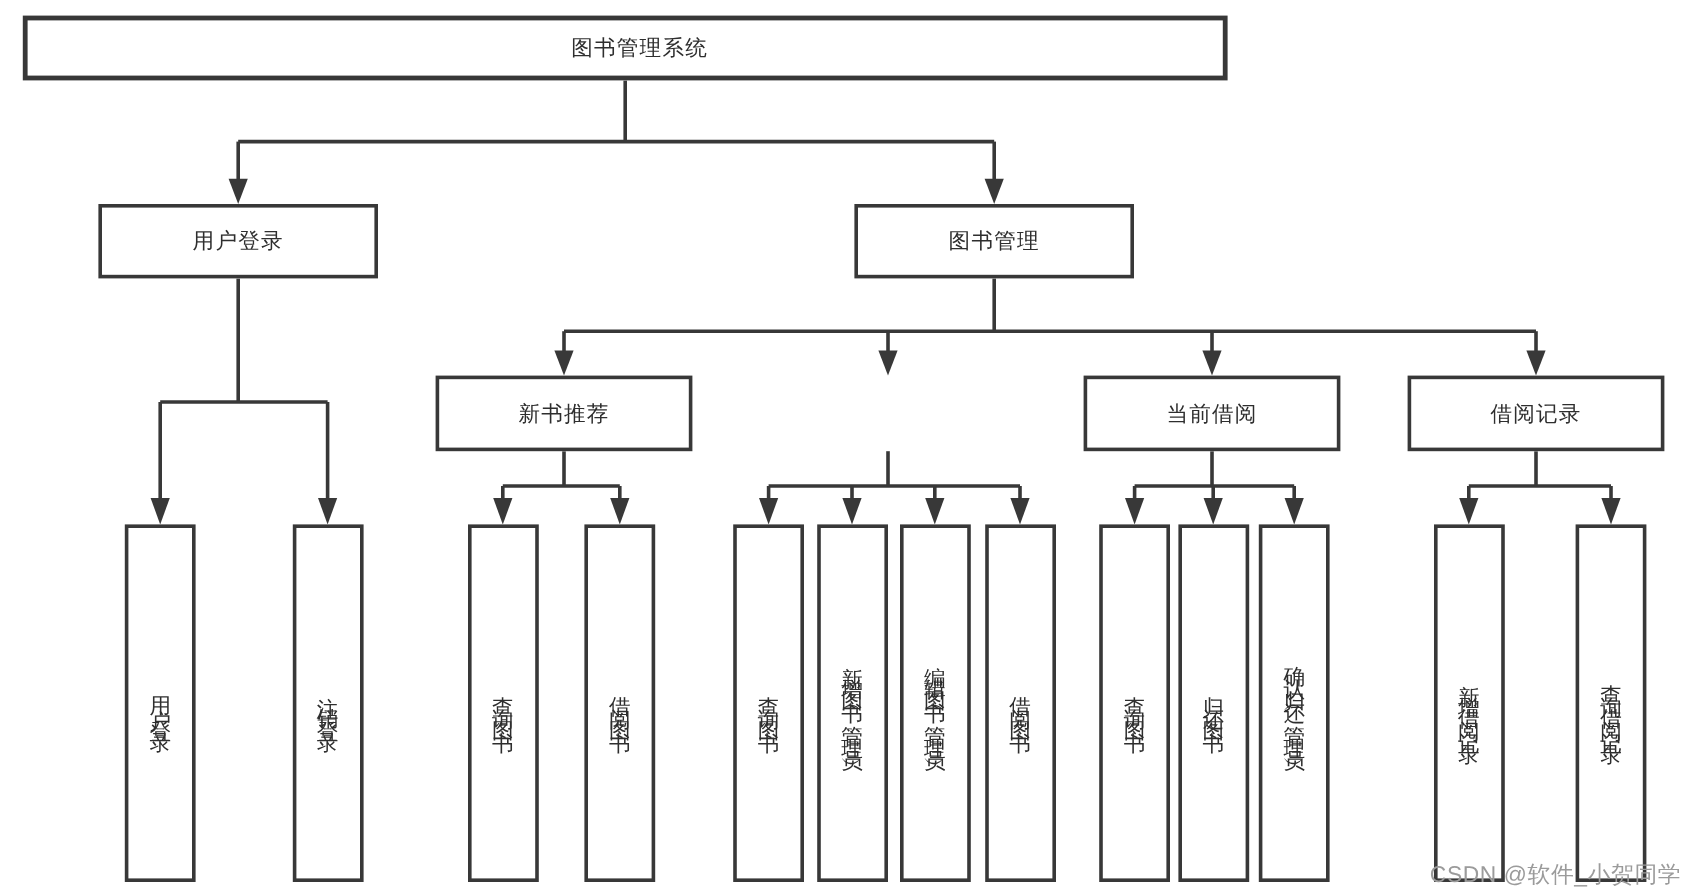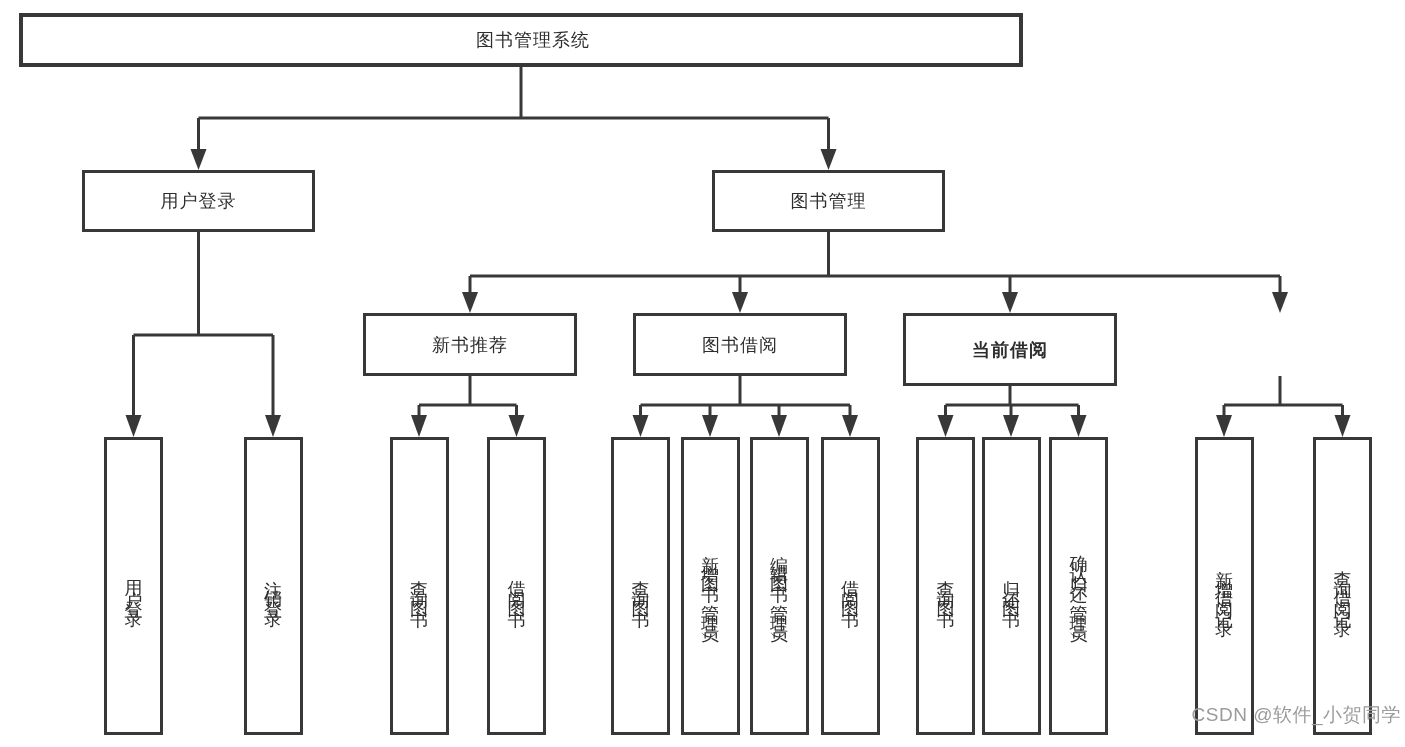--- a/index.html
+++ b/index.html
@@ -43,21 +43,21 @@
   .node.vert {
     writing-mode: vertical-rl;
     text-orientation: mixed;
     letter-spacing: 10px;
     white-space: normal;
     line-height: 1;
   }
   .watermark {
     position: absolute;
     right: 4px;
-    bottom: 19px;
+    bottom: 5px;
     font-size: 19px;
     color: #9b9b9b;
     letter-spacing: 0.5px;
   }
 </style>
 </head>
 <body>
 
 <div id="canvas">
 
@@ -126,22 +126,22 @@
       <polygon points="1334.5,415 1350.5,415 1342.5,437"></polygon>
     </g>
   </svg>
 
   <div class="node root" style="left:19px; top:13px; width:1004px; height:54px;">图书管理系统</div>
 
   <div class="node" style="left:82px; top:170px; width:233px; height:62px;">用户登录</div>
   <div class="node" style="left:363px; top:313px; width:214px; height:63px;">新书推荐</div>
 
   <div class="node" style="left:712px; top:170px; width:233px; height:62px;">图书管理</div>
-  <div class="node" style="left:633px; top:313px; width:214px; height:63px;">图书借阅</div>
-  <div class="node" style="left:903px; top:313px; width:214px; height:73px;font-weight:bold;">当前借阅</div>
+  <div class="node" style="left:903px; top:313px; width:214px; height:63px;">当前借阅</div>
+  <div class="node" style="left:1173px; top:313px; width:214px; height:63px;">借阅记录</div>
 
   <div class="node vert" style="left:104px; top:437px; width:59px; height:298px;">用户登录</div>
   <div class="node vert" style="left:243.5px; top:437px; width:59px; height:298px;">注销登录</div>
 
   <div class="node vert" style="left:389.5px; top:437px; width:59px; height:298px;">查询图书</div>
   <div class="node vert" style="left:487px; top:437px; width:59px; height:298px;">借阅图书</div>
 
   <div class="node vert" style="left:611px; top:437px; width:59px; height:298px;">查询图书</div>
   <div class="node vert" style="left:680.5px; top:437px; width:59px; height:298px;">新增图书（管理员）</div>
   <div class="node vert" style="left:749.5px; top:437px; width:59px; height:298px;">编辑图书（管理员）</div>

